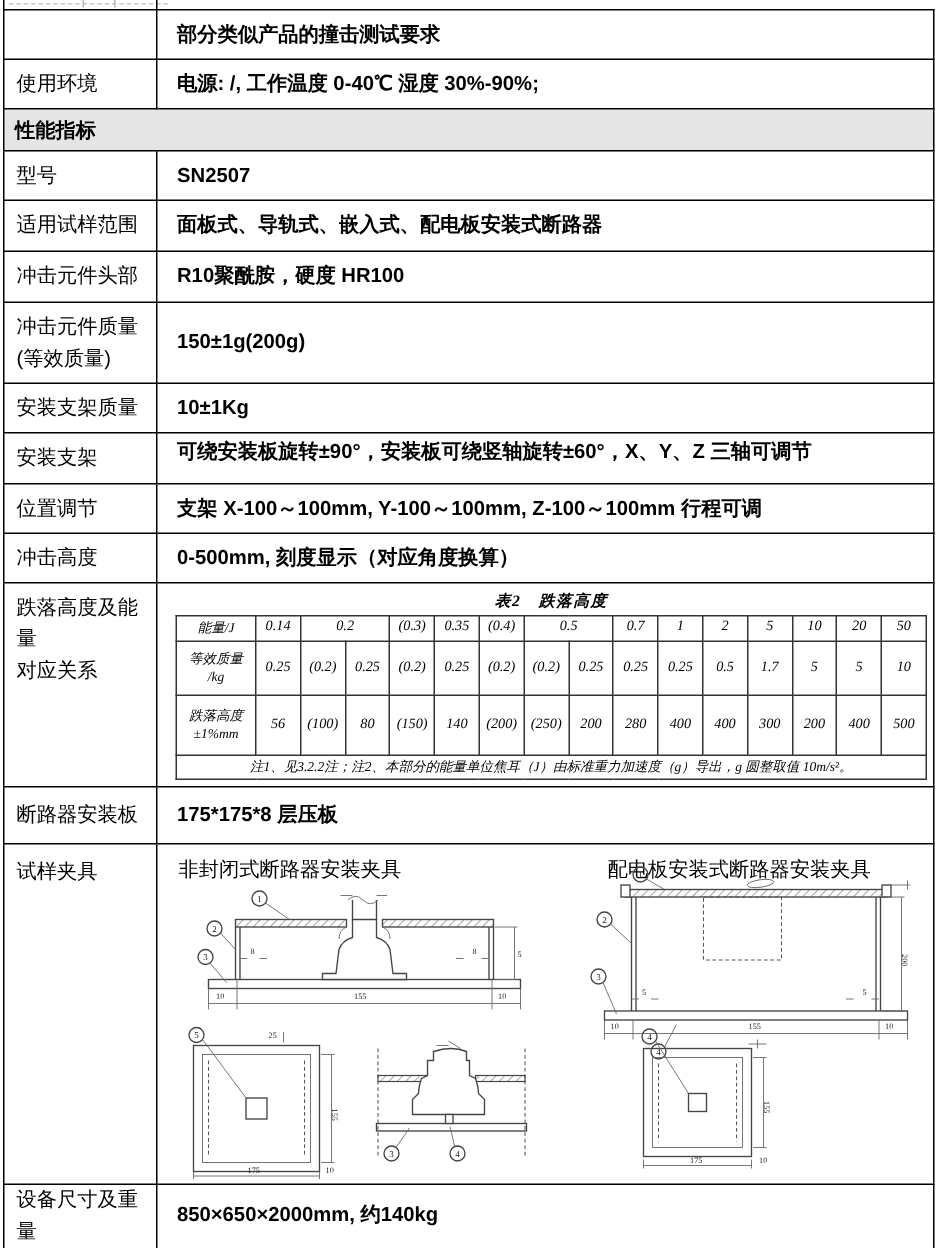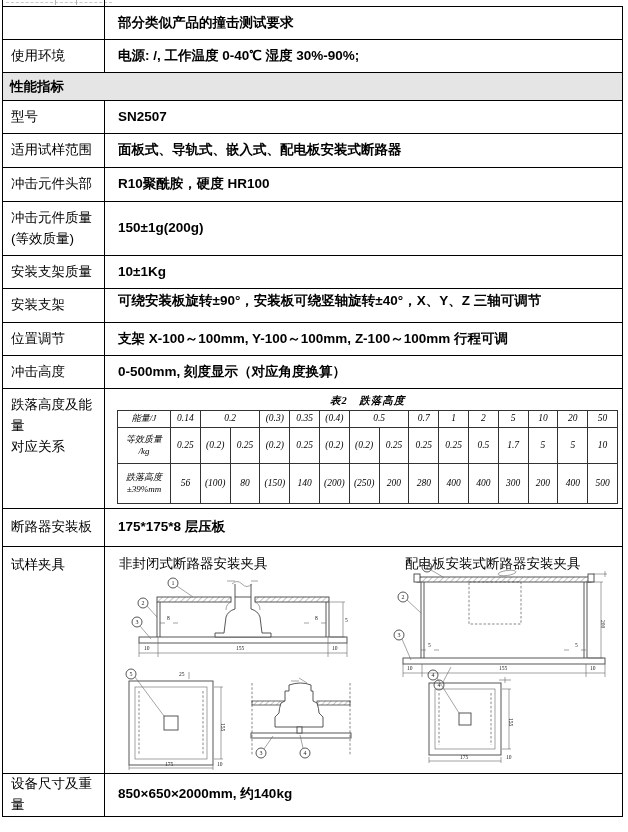--- a/index.html
+++ b/index.html
@@ -97,21 +97,21 @@
           <div>(等效质量)</div>
         </td>
         <td class="val">150±1g(200g)</td>
       </tr>
       <tr style="height:33px">
         <td class="lbl">安装支架质量</td>
         <td class="val">10±1Kg</td>
       </tr>
       <tr style="height:34px">
         <td class="lbl">安装支架</td>
-        <td class="val" style="vertical-align:top; padding-top:3px;">可绕安装板旋转±90°，安装板可绕竖轴旋转±40°，X、Y、Z 三轴可调节</td>
+        <td class="val" style="vertical-align:top; padding-top:3px;">可绕安装板旋转±90°，安装板可绕竖轴旋转±60°，X、Y、Z 三轴可调节</td>
       </tr>
       <tr style="height:33px">
         <td class="lbl">位置调节</td>
         <td class="val">支架 X-100～100mm, Y-100～100mm, Z-100～100mm 行程可调</td>
       </tr>
       <tr style="height:33px">
         <td class="lbl">冲击高度</td>
         <td class="val">0-500mm, 刻度显示（对应角度换算）</td>
       </tr>
 
@@ -176,37 +176,40 @@
                   <td>0.25</td>
                   <td>0.5</td>
                   <td>1.7</td>
                   <td>5</td>
                   <td>5</td>
                   <td>10</td>
                 </tr>
                 <tr class="hrow">
                   <td class="rowhead">
                     <div>跌落高度</div>
-                    <div>±39%mm</div>
+                    <div>±1%mm</div>
                   </td>
                   <td>56</td>
                   <td>(100)</td>
                   <td>80</td>
                   <td>(150)</td>
                   <td>140</td>
                   <td>(200)</td>
                   <td>(250)</td>
                   <td>200</td>
                   <td>280</td>
                   <td>400</td>
                   <td>400</td>
                   <td>300</td>
                   <td>200</td>
                   <td>400</td>
                   <td>500</td>
+                </tr>
+                <tr>
+                  <td colspan="16" class="notecell">注1、见3.2.2注；注2、本部分的能量单位焦耳（J）由标准重力加速度（g）导出，g 圆整取值 10m/s²。</td>
                 </tr>
               </tbody>
             </table>
           </div>
         </td>
       </tr>
 
       <tr style="height:38px">
         <td class="lbl">断路器安装板</td>
         <td class="val">175*175*8 层压板</td>

